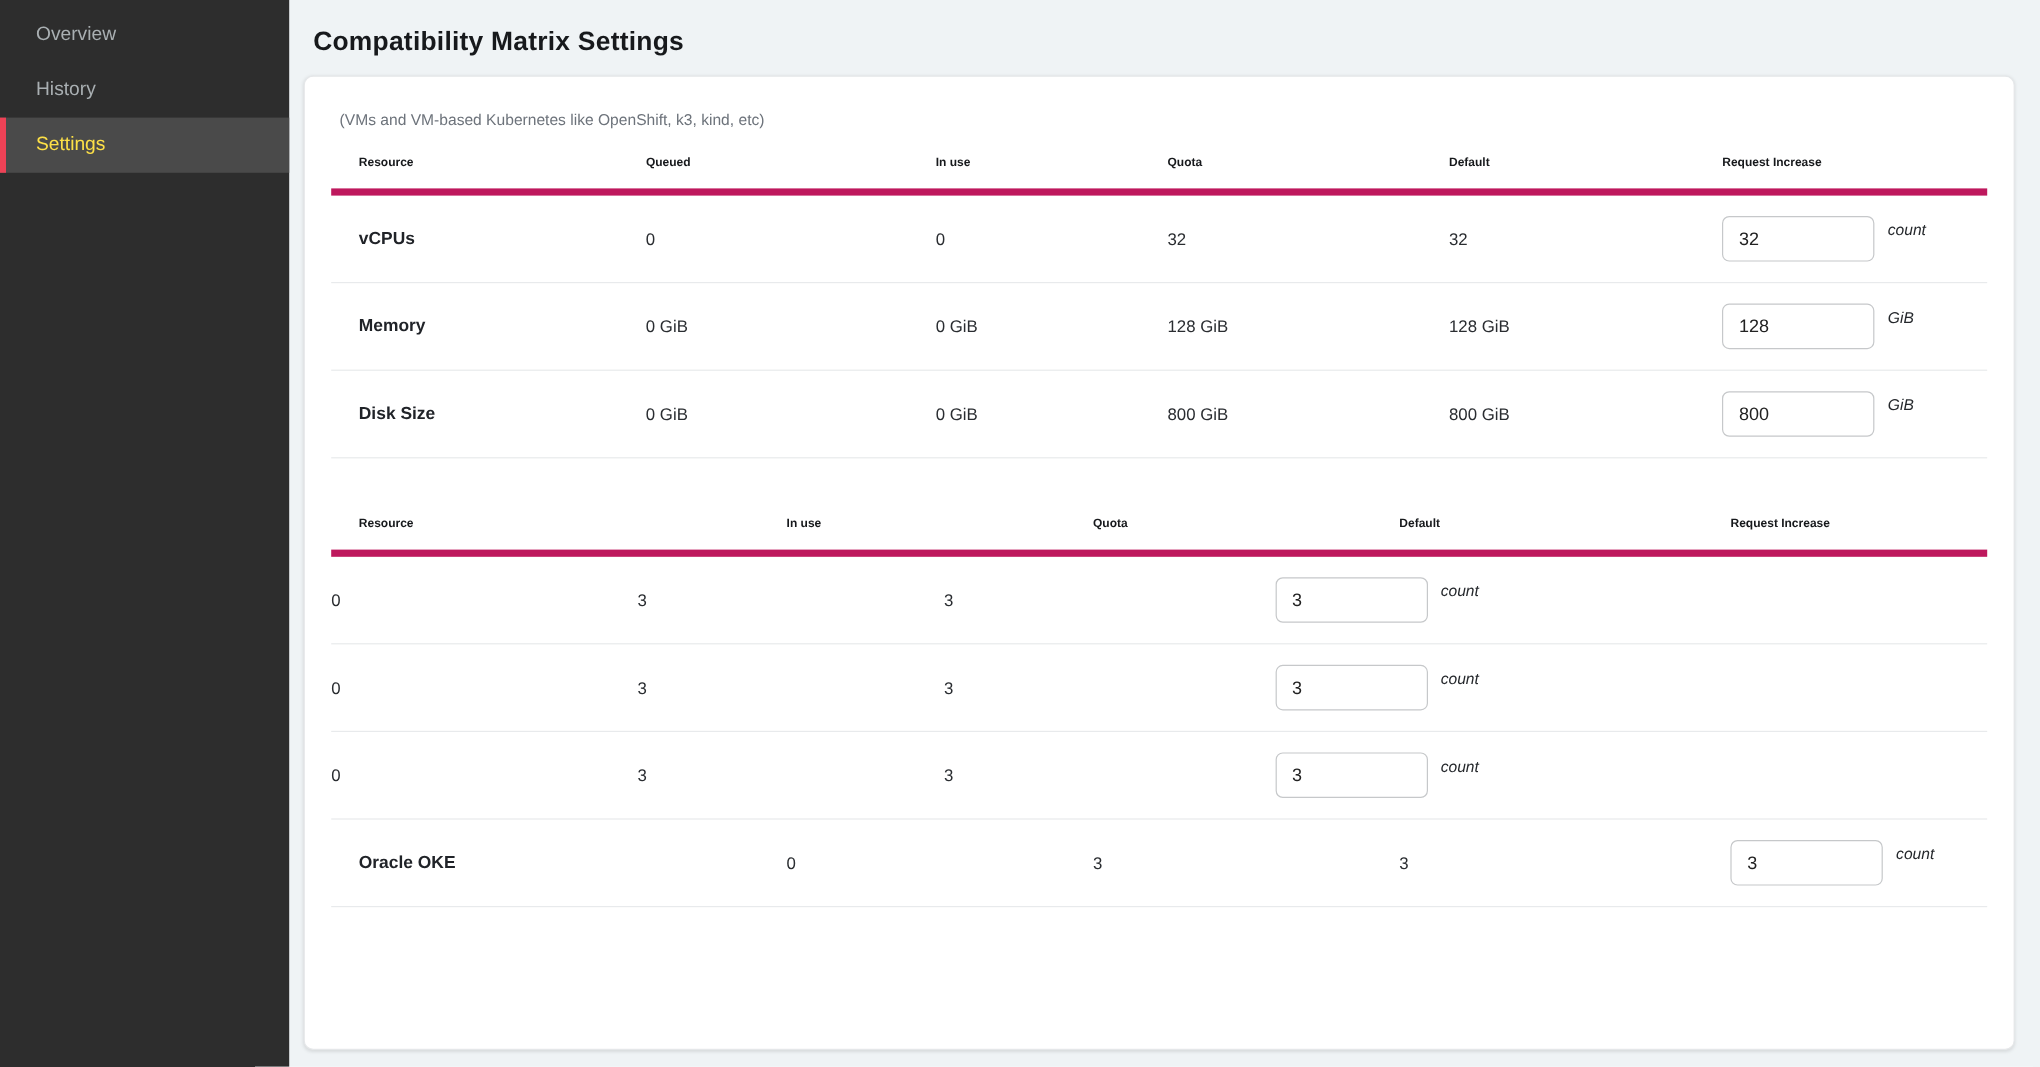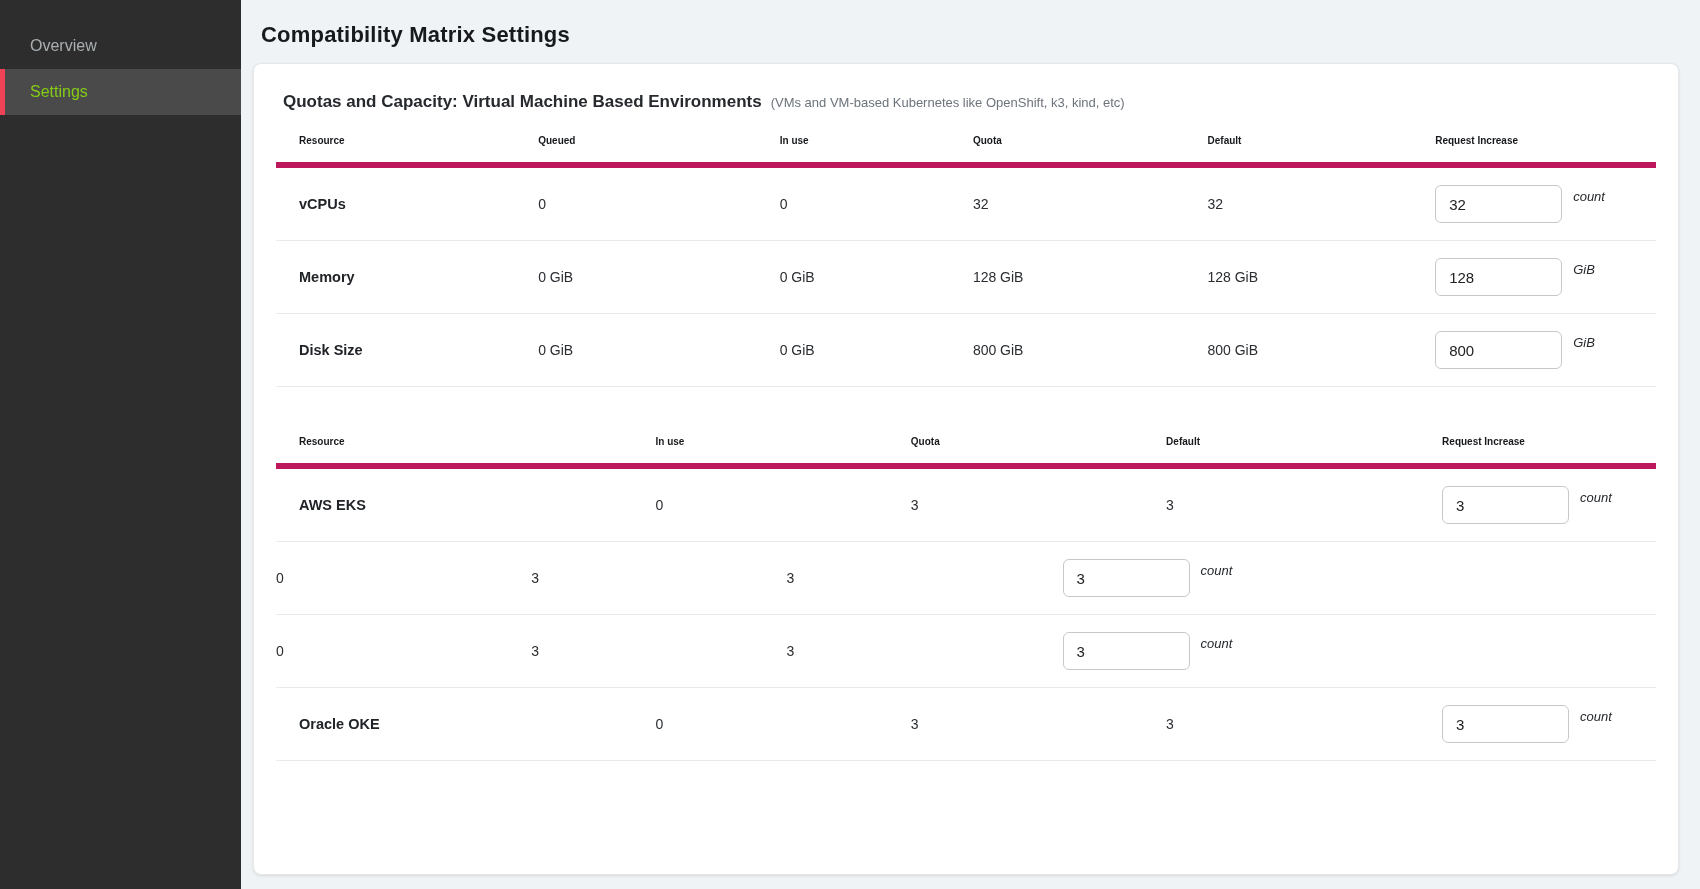--- a/index.html
+++ b/index.html
@@ -9,34 +9,34 @@
     background: #eff3f5;
     color: #222;
     overflow: hidden;
   }
   .app { display: flex; width: 1700px; height: 889px; }
 
   
   .sidebar {
     width: 241px; min-width: 241px; height: 100%;
     background: #2d2d2d;
-    padding-top: 23px;
+    padding-top: 6px;
   }
   .nav-item {
     position: relative;
     height: 46px;
     display: flex; align-items: center;
     padding-left: 30px;
     font-size: 16px;
     color: #a9afb2;
     cursor: pointer;
   }
   .nav-item.active {
     background: #4a4a4a;
-    color: #84cc16;
+    color: #fde047;
   }
   .nav-item.active::before {
     content: "";
     position: absolute; left: 0; top: 0; bottom: 0;
     width: 5px;
     background: #ee4256;
   }
 
   
   .main { flex: 1; padding: 10px 21px 0 12px; }
@@ -132,33 +132,35 @@
 <body>
 
 <div class="app">
 
   <nav class="sidebar">
 
       <div class="nav-item">
         <span>Overview</span>
       </div>
 
+      <div class="nav-item">
+        <span>History</span>
+      </div>
 
       <div class="nav-item active">
         <span>Settings</span>
       </div>
     </nav>
 
   <main class="main">
     <h1 class="page-title">Compatibility Matrix Settings</h1>
 
     <section class="card">
 
       <div class="section-heading">
-        <span class="section-title">Quotas and Capacity: Virtual Machine Based Environments</span>
         <span class="section-subtitle">(VMs and VM-based Kubernetes like OpenShift, k3, kind, etc)</span>
       </div>
 
       <div class="table t1">
         <div class="row header-row">
           <div class="cell c1">Resource</div>
           <div class="cell c2">Queued</div>
           <div class="cell c3">In use</div>
           <div class="cell c4">Quota</div>
           <div class="cell c5">Default</div>
@@ -211,21 +213,20 @@
         <div class="row header-row">
           <div class="cell c1">Resource</div>
           <div class="cell c2">In use</div>
           <div class="cell c3">Quota</div>
           <div class="cell c4">Default</div>
           <div class="cell c5">Request Increase</div>
         </div>
         <div>
 
             <div class="row body-row">
-              <div class="cell c1 resource-label">AWS EKS</div>
               <div class="cell c2">0</div>
               <div class="cell c3">3</div>
               <div class="cell c4">3</div>
               <div class="cell c5 request-cell">
                 <input class="request-input" type="text" value="3" style="">
                 <span class="unit-label">count</span>
               </div>
             </div>
 
             <div class="row body-row">

